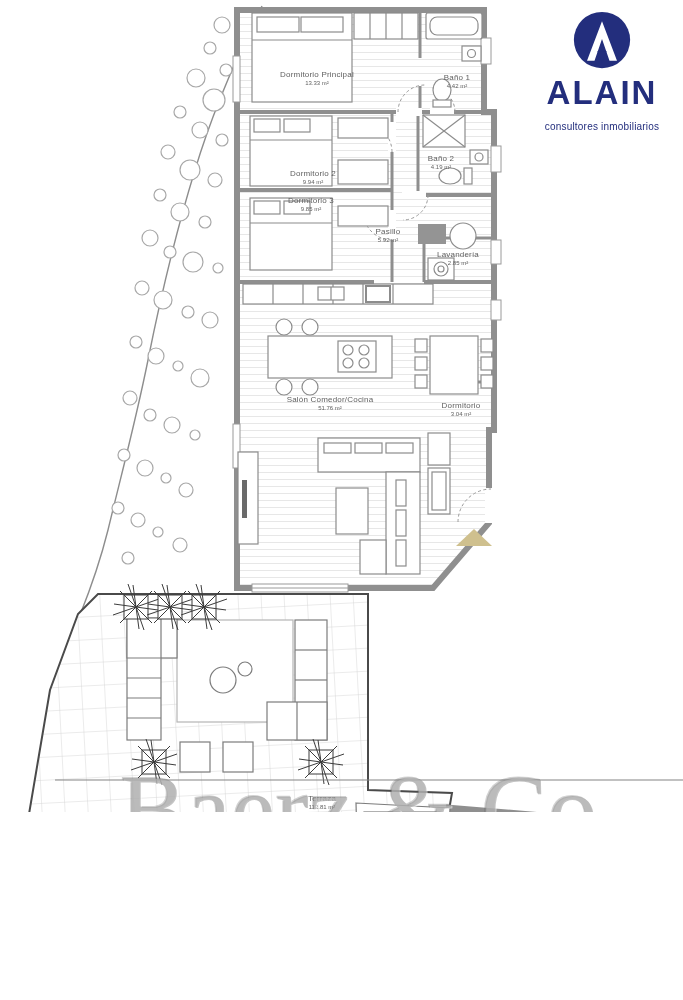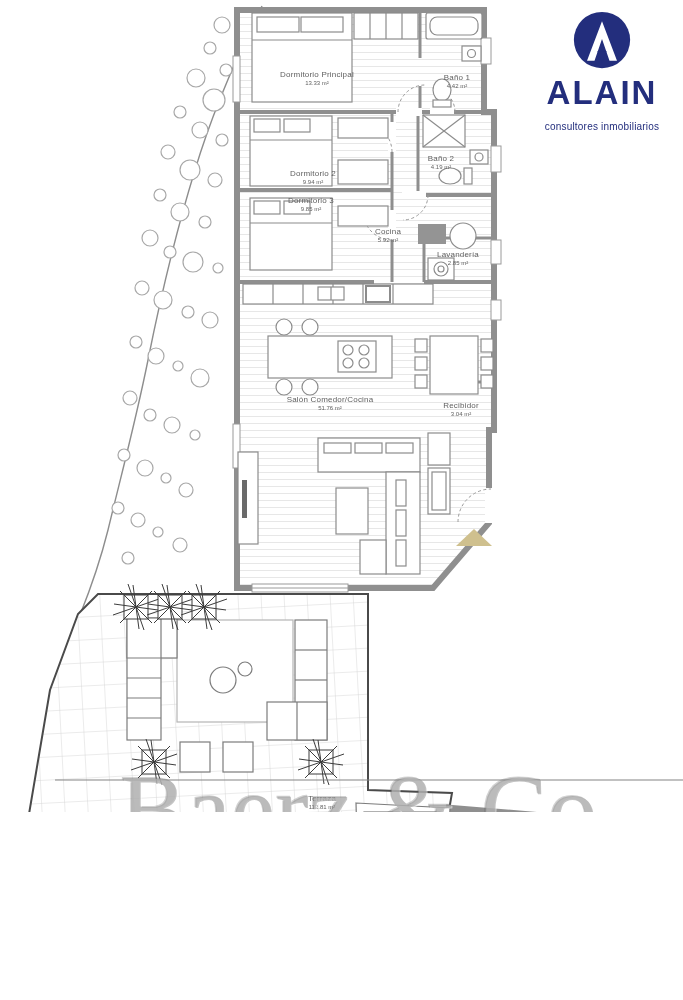--- a/index.html
+++ b/index.html
@@ -353,33 +353,33 @@
   </div>
   <div class="room-label" style="left:441px;top:162px">
     <div class="nm">Baño 2</div>
     <div class="ar">4.19 m²</div>
   </div>
   <div class="room-label" style="left:311px;top:204px">
     <div class="nm">Dormitorio 3</div>
     <div class="ar">9.85 m²</div>
   </div>
   <div class="room-label" style="left:388px;top:235px">
-    <div class="nm">Cocina</div>
+    <div class="nm">Pasillo</div>
     <div class="ar">5.92 m²</div>
   </div>
   <div class="room-label" style="left:458px;top:258px">
     <div class="nm">Lavandería</div>
     <div class="ar">2.85 m²</div>
   </div>
   <div class="room-label" style="left:330px;top:403px">
     <div class="nm">Salón Comedor/Cocina</div>
     <div class="ar">51.76 m²</div>
   </div>
   <div class="room-label" style="left:461px;top:409px">
-    <div class="nm">Recibidor</div>
+    <div class="nm">Dormitorio</div>
     <div class="ar">3.04 m²</div>
   </div>
   <div class="room-label" style="left:322px;top:802px">
     <div class="nm">Terraza</div>
     <div class="ar">112.81 m²</div>
   </div>
 
   <div class="rule rule1"></div>
   <div class="wm wm-brand">Baerz &amp; Co</div>
   <div class="rule rule2"></div>

